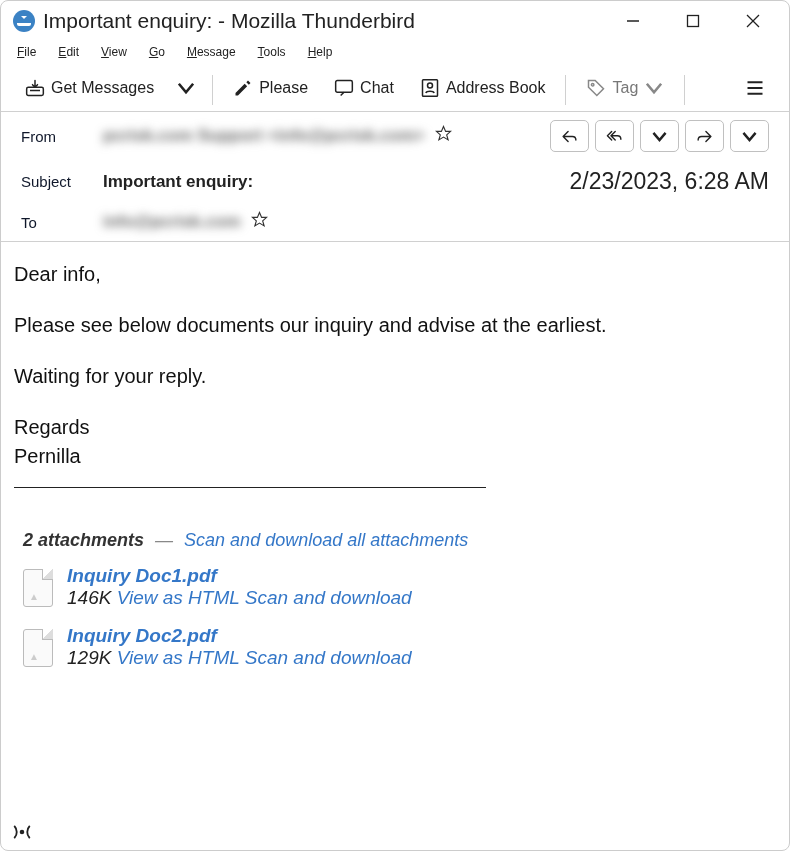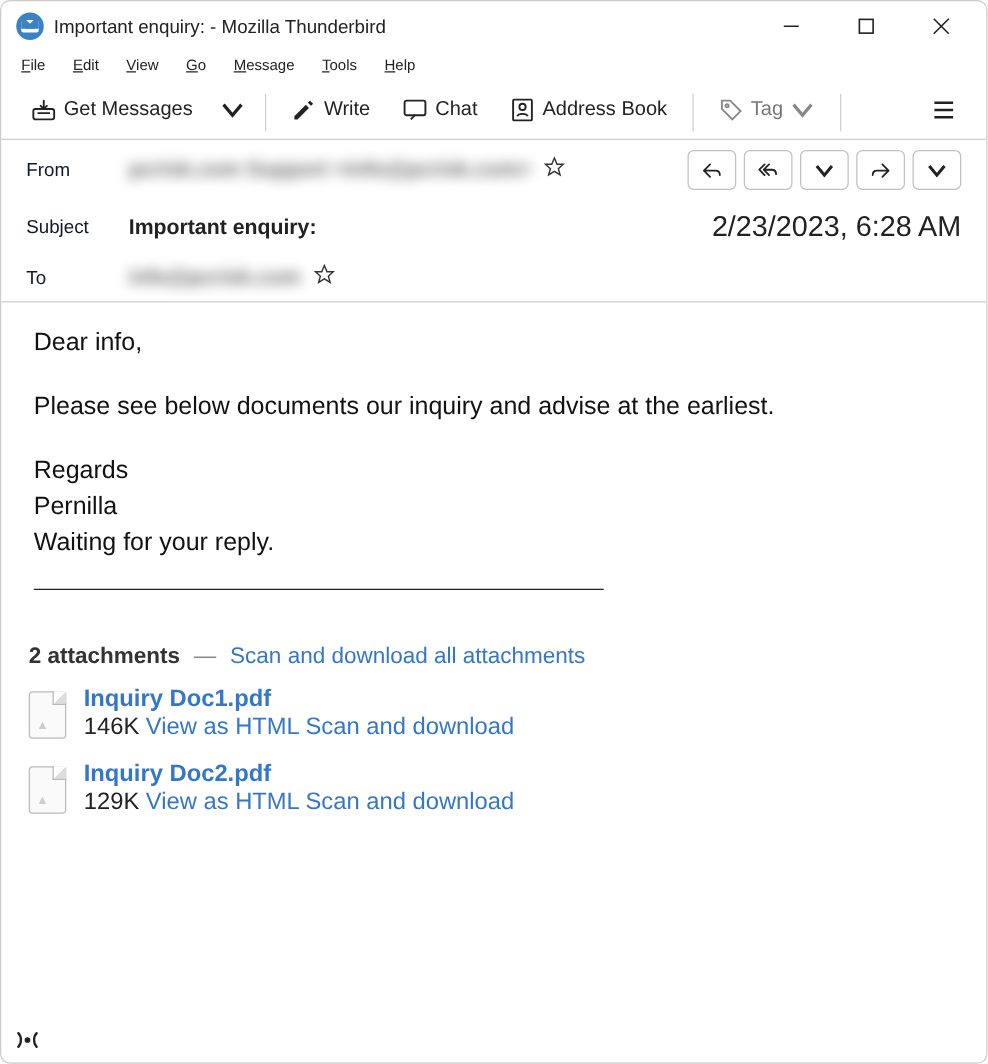--- a/index.html
+++ b/index.html
@@ -2,21 +2,21 @@
 <html><head>
 <meta charset="utf-8">
 <style>
 * { margin: 0; padding: 0; box-sizing: border-box; font-family: "Segoe UI", Arial, sans-serif; }
 body { background: #fff; width: 790px; height: 851px; overflow: hidden; border: 1px solid #ccc; border-radius: 8px; position: relative; }
 
 .titlebar { display: flex; align-items: center; height: 40px; padding: 0 12px; }
 .tb-icon { width: 22px; height: 22px; border-radius: 50%; background: #3b82c4; position: relative; margin-right: 8px; }
 .tb-icon::before { content: ""; position: absolute; left: 4px; top: 6px; width: 14px; height: 10px; background: #fff; border-radius: 2px; }
 .tb-icon::after { content: ""; position: absolute; left: 4px; top: 6px; width: 14px; height: 7px; background: linear-gradient(135deg, transparent 45%, #3b82c4 50%), linear-gradient(-135deg, transparent 45%, #3b82c4 50%); }
-.titlebar-title { font-size: 15px; color: #222; flex: 1; }
+.titlebar-title { font-size: 21px; color: #222; flex: 1; }
 .win-controls { display: flex; gap: 32px; align-items: center; padding-right: 10px;}
 .win-btn { width: 28px; height: 28px; display: flex; align-items: center; justify-content: center; color: #333; cursor: pointer; }
 .win-btn svg { width: 14px; height: 14px; stroke: #222; stroke-width: 1.3; fill: none; }
 
 .menubar { display: flex; gap: 22px; padding: 4px 16px 6px; font-size: 12px; color: #222; }
 .menu-item .ul { text-decoration: underline; }
 
 .toolbar { display: flex; align-items: flex-end; padding: 6px 14px; gap: 6px; border-bottom: 1px solid #d0d0d0; }
 .tbtn { display: flex; align-items: center; gap: 6px; padding: 7px 10px; border-radius: 4px; font-size: 16px; color: #222; cursor: pointer; }
 .tbtn svg { width: 20px; height: 20px; stroke: #222; stroke-width: 1.8; fill: none; }
@@ -31,25 +31,25 @@
 .hdr-label { width: 68px; text-align: left; color: #0f172a; margin-right: 14px; font-size: 15px;}
 .hdr-val { flex: 1; display: flex; align-items: center; gap: 10px; }
 .blur { filter: blur(5px); color: #666; font-weight: 600; }
 .star svg { width: 17px; height: 17px; stroke: #333; stroke-width: 1.6; fill: none; }
 .hdr-actions { display: flex; gap: 6px; }
 .act-btn { border: 1px solid #c0c0c0; border-radius: 5px; padding: 5px 10px; display: flex; align-items: center; justify-content: center; cursor: pointer; background: #fff; min-width: 38px; height: 32px;}
 .act-btn svg { width: 17px; height: 17px; stroke: #222; stroke-width: 2; fill: none; }
 .subject-bold { font-weight: 700; }
 .date { color: #222; font-size: 23px; }
 
-.body-area { padding: 18px 26px; font-size: 20px; color: #111; line-height: 1.45; }
+.body-area { padding: 18px 13px; font-size: 20px; color: #111; line-height: 1.45; }
 .body-area p { margin-bottom: 22px; }
 .sig-line { border: none; border-top: 1px solid #222; width: 62%; margin: 16px 0 24px; }
 
-.attachments { padding: 0 22px 18px; }
+.attachments { padding: 0 22px 18px; font-style: italic; }
 .att-header { font-size: 18px; color: #333; margin-bottom: 14px; }
 .att-header b { font-weight: 700; }
 .att-header .dash { color: #888; margin: 0 6px; }
 .att-link { color: #3477c8; cursor: pointer; }
 .att-item { display: flex; gap: 14px; margin-bottom: 16px; align-items: flex-start; }
 .file-icon { width: 30px; height: 38px; border: 1px solid #bbb; border-radius: 3px; background: #fafafa; position: relative; margin-top: 4px; flex-shrink: 0; }
 .file-icon::before { content: ""; position: absolute; right: -1px; top: -1px; width: 10px; height: 10px; background: linear-gradient(135deg, #fff 49%, #ddd 50%); border-left: 1px solid #bbb; border-bottom: 1px solid #bbb; }
 .file-icon::after { content: "▲"; position: absolute; left: 5px; bottom: 4px; font-size: 10px; color: #ccc; }
 .att-info { font-size: 19px; }
 .att-name { color: #3477c8; font-weight: 700; }
@@ -107,21 +107,21 @@
   <div class="tbtn" style="padding:7px 6px;">
     <svg class="chev-sm" viewBox="0 0 14 14">
         <polyline points="2,4 7,10 12,4"></polyline>
       </svg>
   </div>
   <div class="toolbar-sep"></div>
   <div class="tbtn">
     <svg viewBox="0 0 24 24" style="fill:#222;stroke:none;">
         <path d="M3 18l11-11 3 3-11 11H3v-3z M16 5l2-2 3 3-2 2-3-3z"></path>
       </svg>
-    <span>Write</span>
+    <span>Please</span>
   </div>
   <div class="tbtn">
     <svg viewBox="0 0 24 24">
         <rect x="2" y="3" width="20" height="14" rx="2"></rect>
         <path d="M8 21l4-4"></path>
       </svg>
     <span>Chat</span>
   </div>
   <div class="tbtn">
     <svg viewBox="0 0 24 24">
@@ -203,25 +203,25 @@
       <span class="star"><svg viewBox="0 0 24 24">
             <polygon points="12,2 15,9 22,9 16.5,14 18.5,21 12,17 5.5,21 7.5,14 2,9 9,9"></polygon>
           </svg></span>
     </div>
   </div>
 </div>
 
 <div class="body-area">
   <p>Dear info,</p>
   <p>Please see below documents our inquiry and advise at the earliest.</p>
+  <p>Waiting for your reply.</p>
   <p style="margin-bottom:0;">
     <span>Regards</span><br>
     <span>Pernilla</span>
   </p>
-  <p>Waiting for your reply.</p>
   <hr class="sig-line">
 </div>
 
 <div class="attachments">
   <div class="att-header">
     <b>2 attachments</b>
     <span class="dash">—</span>
     <span class="att-link">Scan and download all attachments</span>
   </div>
   <div class="att-item">

